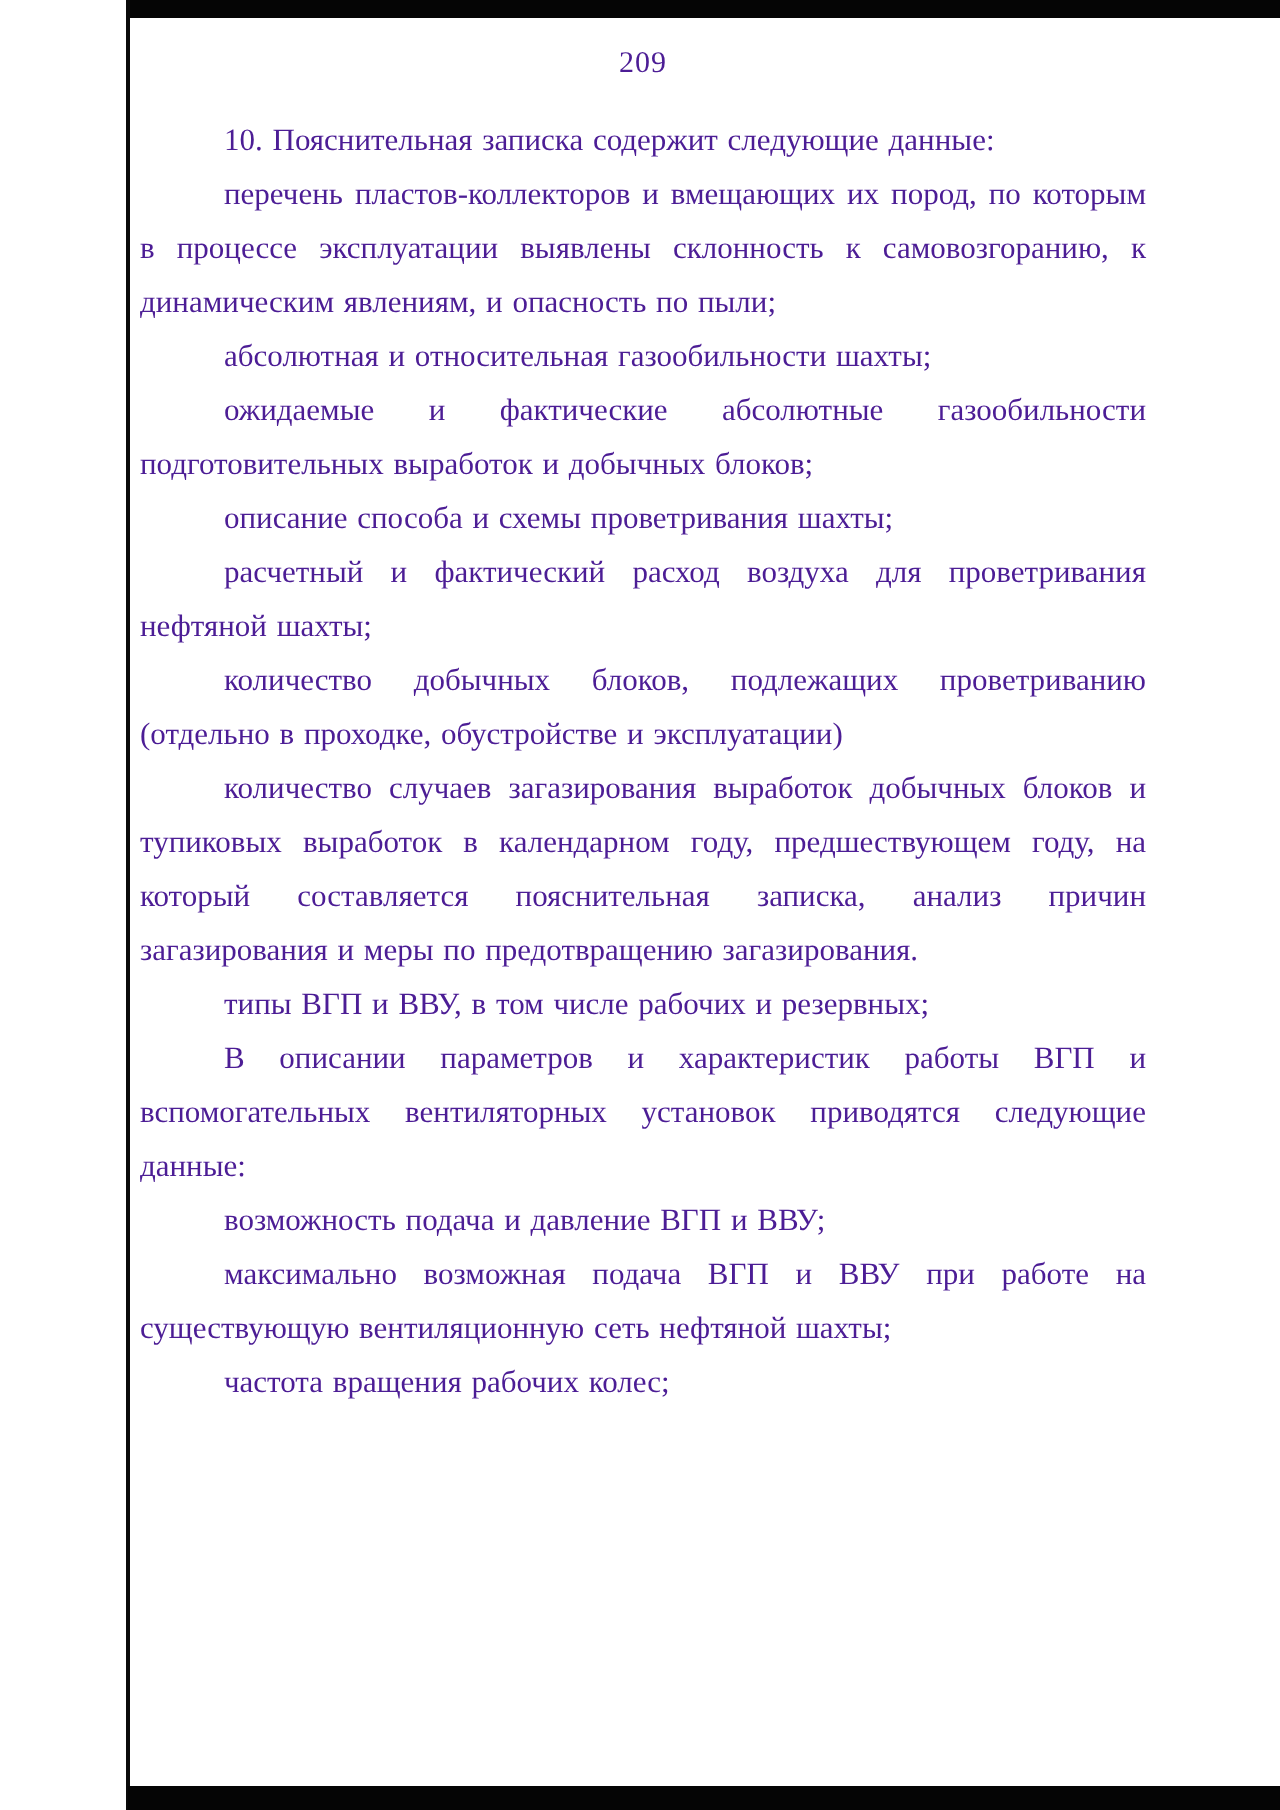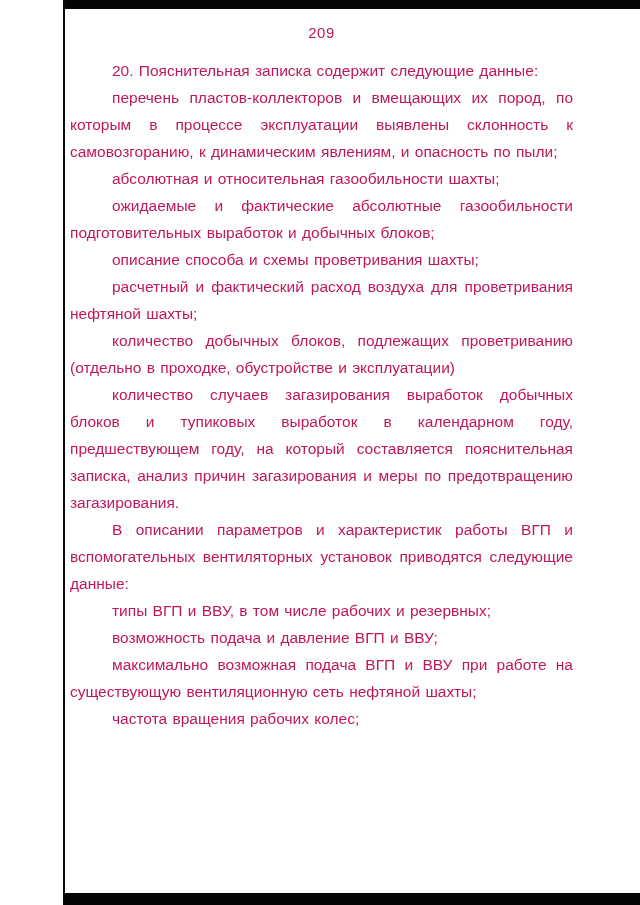--- a/index.html
+++ b/index.html
@@ -6,22 +6,22 @@
     margin: 0;
     padding: 0;
     background: #ffffff;
   }
   .page {
     position: relative;
     width: 640px;
     height: 905px;
     background: #ffffff;
     overflow: hidden;
-    font-family: Liberation Sans, sans-serif;
-    color: #be185d;
+    font-family: Liberation Serif, serif;
+    color: #4c1d95;
   }
   
   .scan-bar {
     position: absolute;
     left: 64px;
     right: 0;
     background: #050505;
   }
   .scan-bar.top { top: 0; height: 9px; }
   .scan-bar.bottom { bottom: 0; height: 12px; }
@@ -62,27 +62,27 @@
 <body>
 
 <div class="page">
   <div class="scan-bar top"></div>
   <div class="scan-edge"></div>
   <div class="scan-bar bottom"></div>
 
   <div class="page-number">209</div>
 
   <div class="body-text" id="doc-body">
-      <p>20. Пояснительная записка содержит следующие данные:</p>
+      <p>10. Пояснительная записка содержит следующие данные:</p>
       <p>перечень пластов-коллекторов и вмещающих их пород, по которым в процессе эксплуатации выявлены склонность к самовозгоранию, к динамическим явлениям, и опасность по пыли;</p>
       <p>абсолютная и относительная газообильности шахты;</p>
       <p>ожидаемые и фактические абсолютные газообильности подготовительных выработок и добычных блоков;</p>
       <p>описание способа и схемы проветривания шахты;</p>
       <p>расчетный и фактический расход воздуха для проветривания нефтяной шахты;</p>
       <p>количество добычных блоков, подлежащих проветриванию (отдельно в проходке, обустройстве и эксплуатации)</p>
       <p>количество случаев загазирования выработок добычных блоков и тупиковых выработок в календарном году, предшествующем году, на который составляется пояснительная записка, анализ причин загазирования и меры по предотвращению загазирования.</p>
+      <p>типы ВГП и ВВУ, в том числе рабочих и резервных;</p>
       <p>В описании параметров и характеристик работы ВГП и вспомогательных вентиляторных установок приводятся следующие данные:</p>
-      <p>типы ВГП и ВВУ, в том числе рабочих и резервных;</p>
       <p>возможность подача и давление ВГП и ВВУ;</p>
       <p>максимально возможная подача ВГП и ВВУ при работе на существующую вентиляционную сеть нефтяной шахты;</p>
       <p>частота вращения рабочих колес;</p>
     </div>
 </div>
 
 </body></html>

